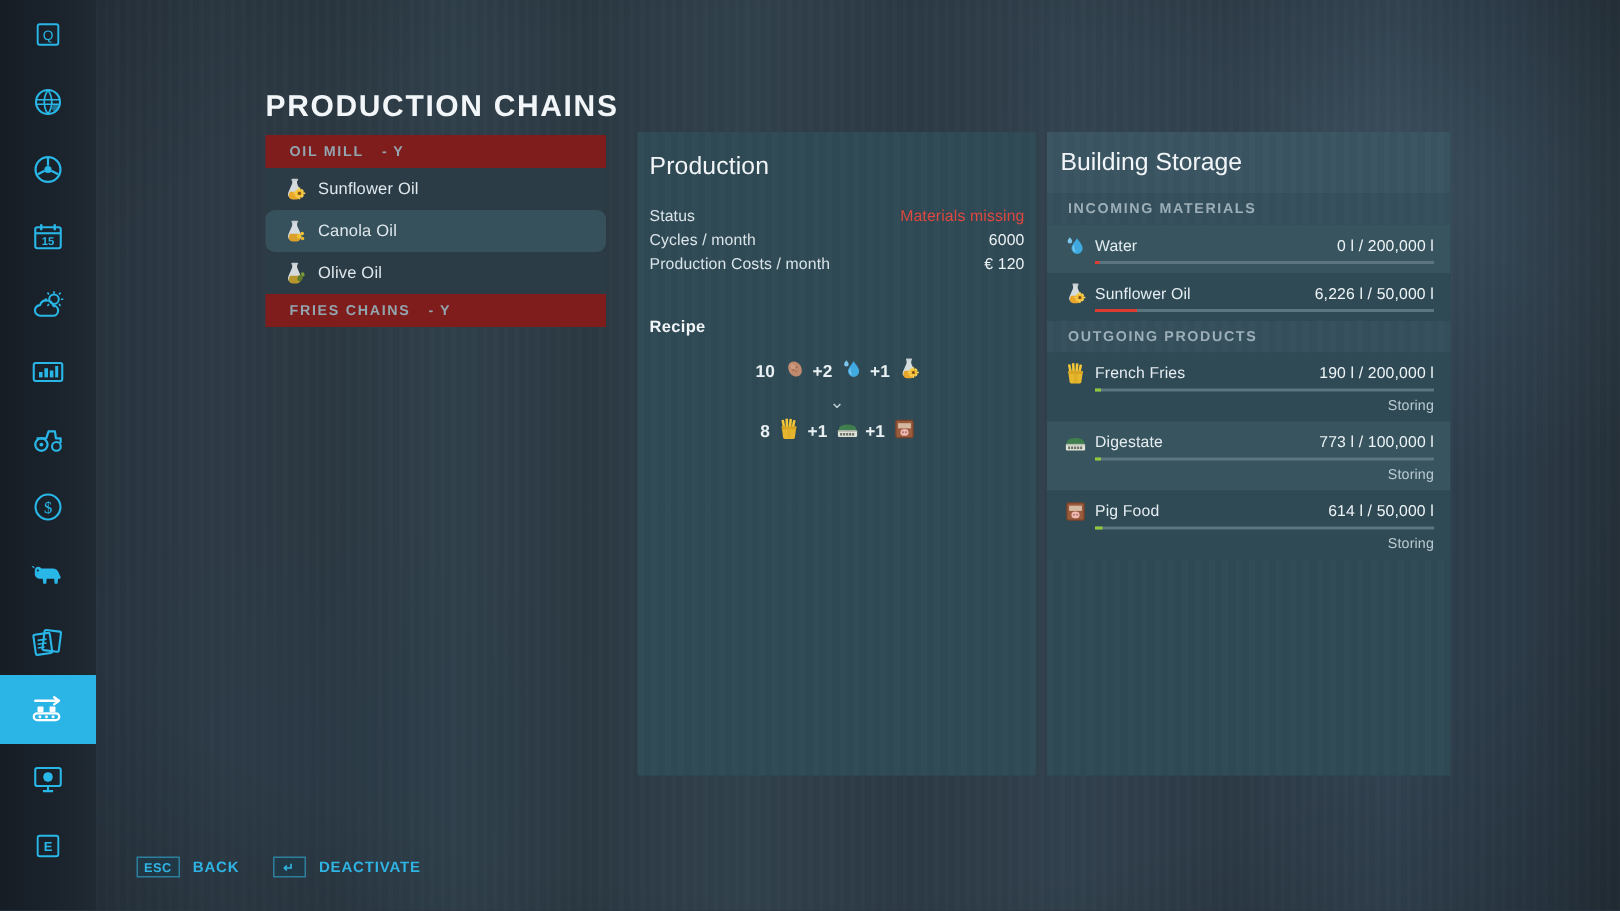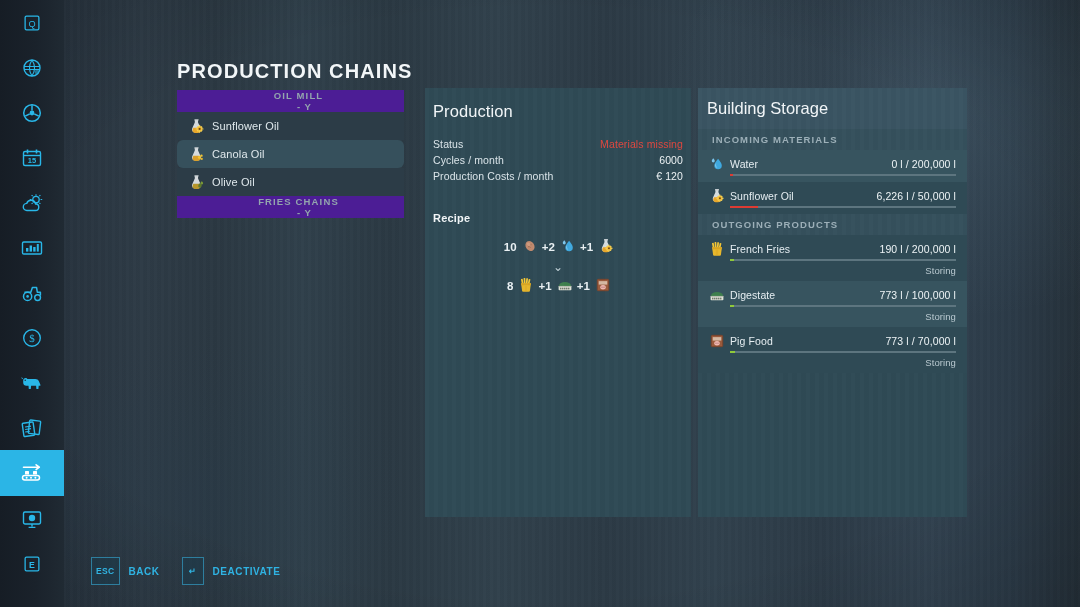--- a/index.html
+++ b/index.html
@@ -74,28 +74,27 @@
 
   
   .chain-list {
     position: absolute;
     left: 177px; top: 90px;
     width: 227px;
     z-index: 4;
   }
   .group-head {
     height: 22px;
-    background: #4c1d95;
+    background: #7f1d1d;
     display: flex; align-items: center;
     padding-left: 16px;
     font-size: 9.5px;
     font-weight: 700;
     letter-spacing: .12em;
     color: #93a5ae;
-    flex-direction: column;
   }
   .group-head .gh-key { margin-left: 12px; letter-spacing: .1em; }
   .row {
     height: 28px;
     display: flex; align-items: center;
     padding-left: 9px;
     background: #2c3c47;
     position: relative;
   }
   .row.alt { background: #36505c; border-radius: 6px; }
@@ -258,21 +257,21 @@
     position: absolute;
     left: 91px; bottom: 22px;
     display: flex; align-items: center;
     gap: 22px;
     z-index: 5;
   }
   .help {
     display: flex; align-items: center; gap: 9px;
   }
   .keycap {
-    min-width: 22px; height: 28px;
+    min-width: 22px; height: 14px;
     border: 1px solid #2e7e9e;
     background: rgba(25,60,78,.45);
     color: #31b4e2;
     font-size: 8.5px;
     font-weight: 700;
     display: flex; align-items: center; justify-content: center;
     padding: 0 4px;
     letter-spacing: .04em;
   }
   .help-label {
@@ -669,21 +668,21 @@
             <svg width="16" height="16" viewBox="0 0 24 24">
               <rect x="3.4" y="3.4" width="17.2" height="17.2" rx="1.6" fill="#9a5a3c"></rect>
               <rect x="3.4" y="3.4" width="17.2" height="17.2" rx="1.6" fill="none" stroke="#7a4228" stroke-width="1.3"></rect>
               <rect x="5.6" y="6.2" width="12.8" height="5.2" fill="#e9d9c6" opacity=".75"></rect>
               <ellipse cx="12" cy="15.4" rx="4.1" ry="3.4" fill="#f0b9b1"></ellipse>
               <ellipse cx="10.5" cy="15.2" rx=".75" ry="1.05" fill="#9a5a5a"></ellipse>
               <ellipse cx="13.5" cy="15.2" rx=".75" ry="1.05" fill="#9a5a5a"></ellipse>
             </svg>
           </span>
           <span class="st-name">Pig Food</span>
-          <span class="st-amt">773 l / 70,000 l</span>
+          <span class="st-amt">614 l / 50,000 l</span>
         </div>
         <div class="st-bar">
           <i class="green" style="width:2%"></i>
         </div>
         <div class="st-status">Storing</div>
       </div>
     </div>
 </div>
 
 <div class="helpbar" id="helpbar">

